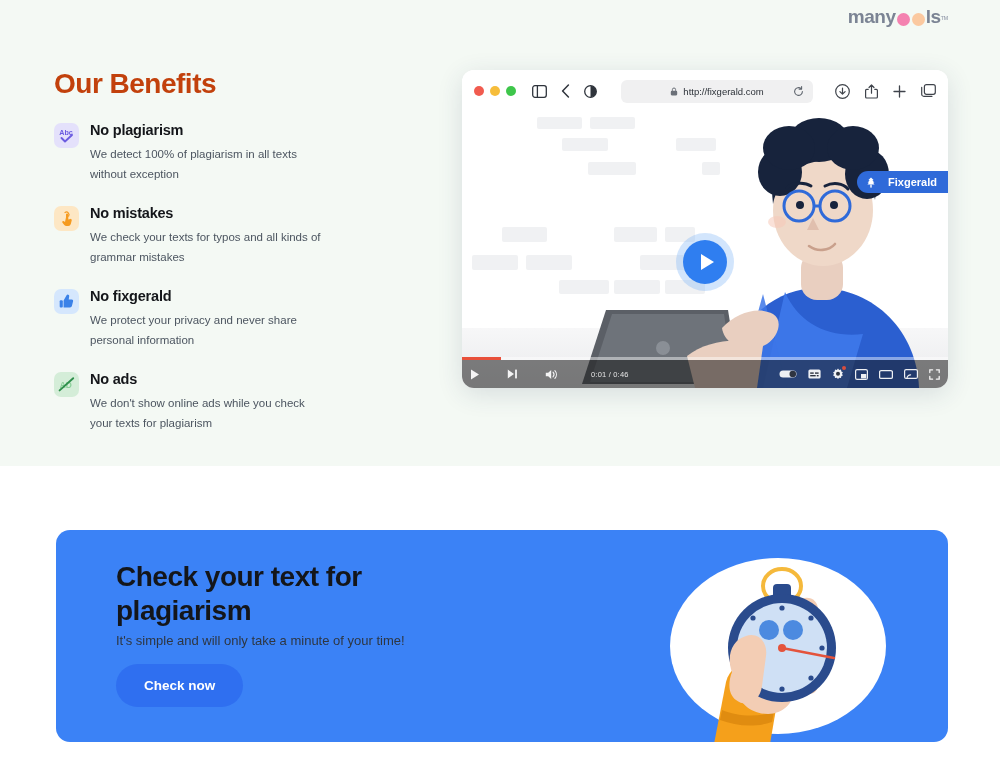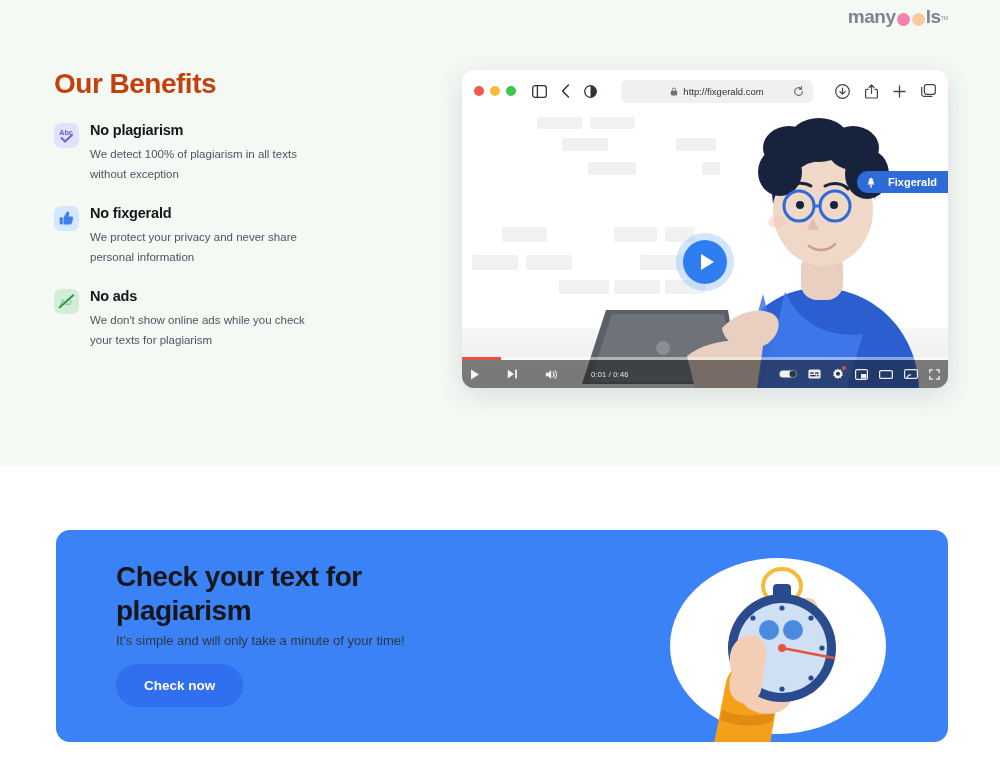--- a/index.html
+++ b/index.html
@@ -176,20 +176,32 @@
           <text x="2.2" y="9" font-family="Liberation Sans, sans-serif" font-size="7.2" font-weight="bold" fill="#6b5ce0">Abc</text>
           <path d="M4.5 12 L8 15.5 L15 9" stroke="#6b5ce0" stroke-width="1.9" fill="none" stroke-linecap="round" stroke-linejoin="round"></path>
         </svg>
       </div>
       <div class="benefit-body">
         <div class="benefit-title">No plagiarism</div>
         <div class="benefit-desc">We detect 100% of plagiarism in all texts without exception</div>
       </div>
     </div>
 
+    <div class="benefit">
+      <div class="benefit-icon" style="background:#fde7c4">
+        <svg width="18" height="18" viewBox="0 0 18 18">
+          <path d="M7 2.5 a2.6 2.6 0 0 1 3.6 3.6" stroke="#f59b20" stroke-width="1.2" fill="none" stroke-linecap="round"></path>
+          <path d="M8 7.2 V4.6 a1.15 1.15 0 0 1 2.3 0 V9.4 l1.9-.5 a1.3 1.3 0 0 1 1.5 1.6 l-.9 3.5 a2.6 2.6 0 0 1-2.5 1.9 H8.4 a2.8 2.8 0 0 1-2.1-1 L4.5 12.8 a1.1 1.1 0 0 1 1.5-1.6 L7 12 Z" fill="#f59b20"></path>
+        </svg>
+      </div>
+      <div class="benefit-body">
+        <div class="benefit-title">No mistakes</div>
+        <div class="benefit-desc">We check your texts for typos and all kinds of grammar mistakes</div>
+      </div>
+    </div>
 
     <div class="benefit">
       <div class="benefit-icon" style="background:#d5e7fd">
         <svg width="17" height="17" viewBox="0 0 17 17">
           <path d="M5.6 7.4 L8.6 2.2 a1.45 1.45 0 0 1 2.6 1.1 L10.7 6.6 h3.1 a1.35 1.35 0 0 1 1.3 1.7 l-1.2 4.6 a2 2 0 0 1-1.9 1.5 H5.6 Z" fill="#3b82e8"></path>
           <rect x="1.7" y="7.2" width="3.1" height="7.2" rx="1" fill="#3b82e8"></rect>
         </svg>
       </div>
       <div class="benefit-body">
         <div class="benefit-title">No fixgerald</div>

